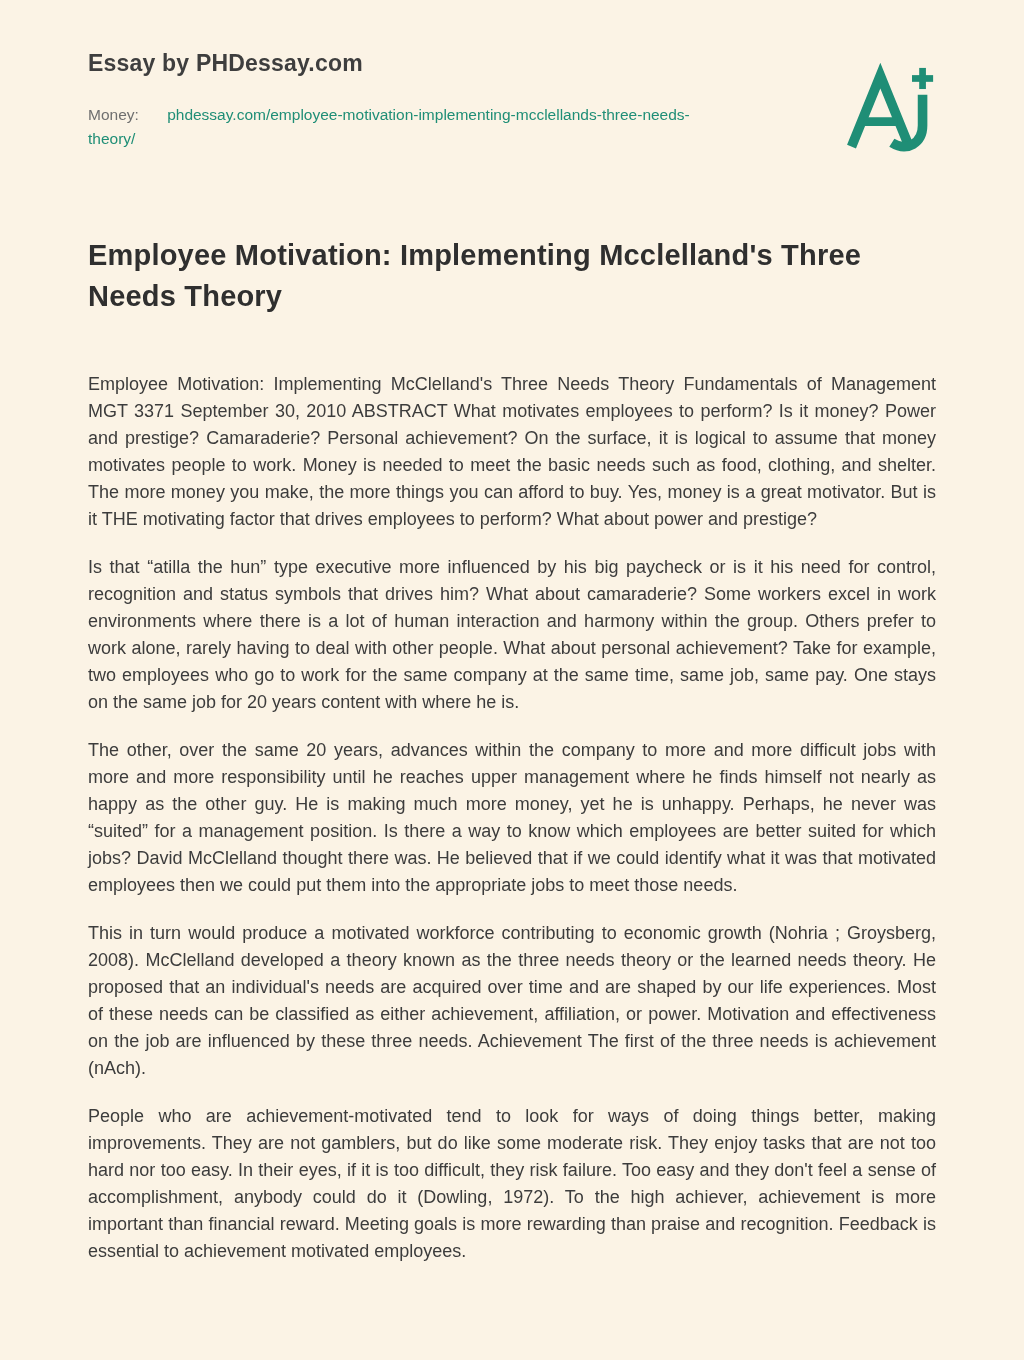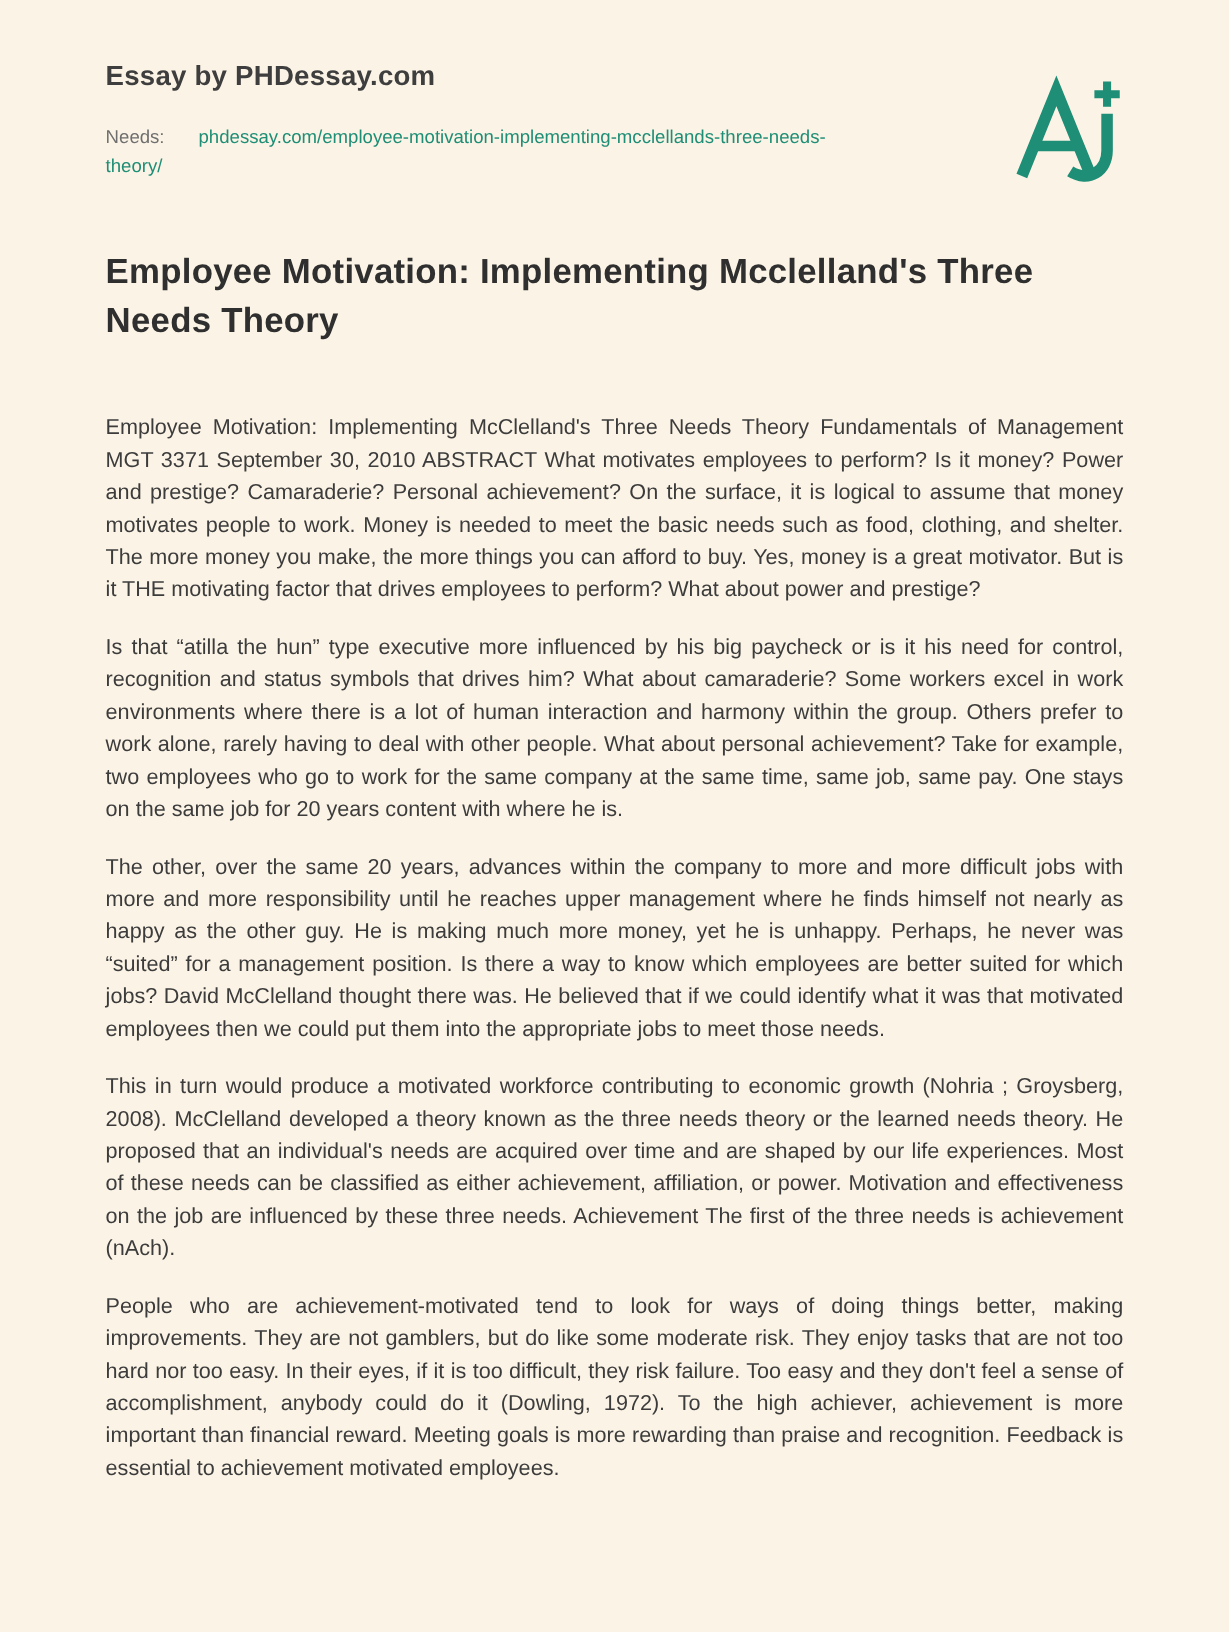--- a/index.html
+++ b/index.html
@@ -48,21 +48,21 @@
     color: #1F8E76;
     cursor: pointer;
     text-decoration: none;
     margin-left: 24px;
   }
   .logo {
     margin-top: 12px;
     flex: 0 0 auto;
   }
   .title {
-    margin-top: 36px;
+    margin-top: 65px;
     font-size: 29px;
     line-height: 41px;
     font-weight: 700;
     color: #2f2f2f;
     letter-spacing: 0.2px;
     max-width: 860px;
   }
   .article {
     margin-top: 54px;
     font-size: 18px;
@@ -75,21 +75,21 @@
   }
 </style>
 </head>
 <body>
 
 <div class="page">
 
   <div class="header">
     <div class="header-left">
       <div class="byline">Essay by PHDessay.com</div>
-      <div class="source-line"><span>Needs: </span><span class="source-url">phdessay.com/employee-motivation-implementing-mcclellands-three-needs-theory/</span></div>
+      <div class="source-line"><span>Money: </span><span class="source-url">phdessay.com/employee-motivation-implementing-mcclellands-three-needs-theory/</span></div>
     </div>
 
     <div class="logo">
       <svg width="96" height="104" viewBox="0 0 100 108" fill="none" xmlns="http://www.w3.org/2000/svg">
 
         <path d="M12 88 L42 14 L72 88" stroke="#1F8E76" stroke-width="10" fill="none"></path>
         <path d="M24 62 L60 62" stroke="#1F8E76" stroke-width="9" fill="none"></path>
 
         <path d="M86 6 L86 28" stroke="#1F8E76" stroke-width="7" fill="none"></path>
         <path d="M75 17 L97 17" stroke="#1F8E76" stroke-width="7" fill="none"></path>

